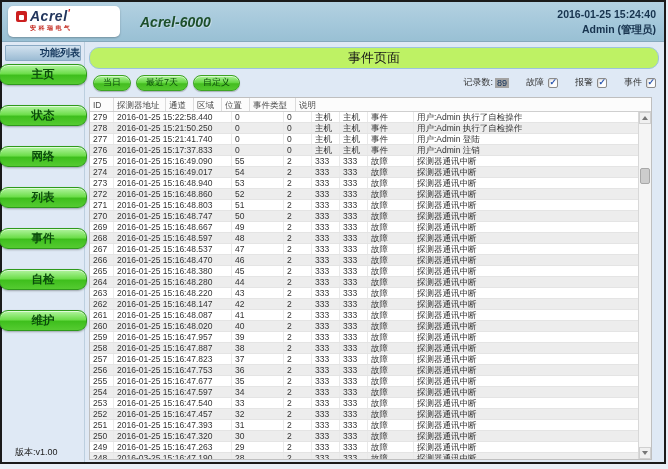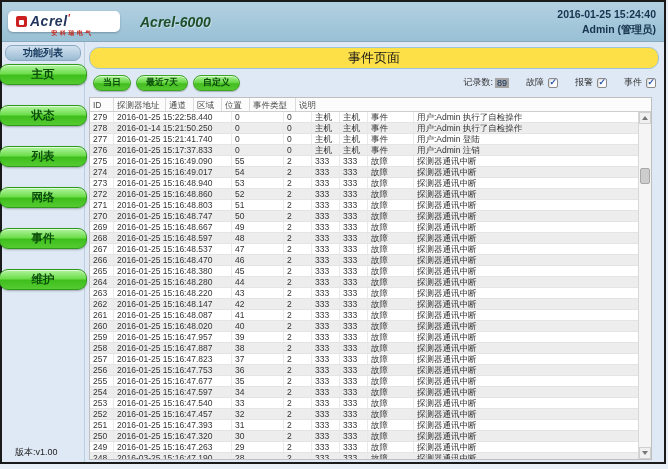--- a/index.html
+++ b/index.html
@@ -5,63 +5,63 @@
   * { margin:0; padding:0; box-sizing:border-box; }
   html,body { width:668px; height:469px; overflow:hidden; background:#e9eff7;
               font-family:"Liberation Sans", sans-serif; }
   .window { position:absolute; left:0; top:0; width:666px; height:464px;
             border:2px solid #1a1a1a; background:#dfe9f5; }
 
   
   .topbar { position:absolute; left:0; top:0; right:0; height:40px;
             background:linear-gradient(180deg,#b3d1e1 0%,#a3c7da 60%,#99c0d4 100%);
             border-bottom:1px solid #86a9bd; display:flex; align-items:center; padding:0 6px; }
-  .logo-chip { width:112px; height:21px; background:#fff; border-radius:5px;
-               box-shadow:0 1px 2px rgba(0,0,0,0.25); padding:2px 5px 1px 8px;text-align:center; }
+  .logo-chip { width:112px; height:31px; background:#fff; border-radius:5px;
+               box-shadow:0 1px 2px rgba(0,0,0,0.25); padding:2px 5px 1px 8px; }
   .logo-row { display:flex; align-items:center; }
   .logo-mark { width:11px; height:11px; background:#cc1f1f; border-radius:2px;
                position:relative; margin-right:3px; flex:none; }
   .logo-mark::after { content:""; position:absolute; left:3px; top:4px; width:5px; height:5px;
                       background:#fff; border-radius:1px; }
   .logo-brand { font-size:14px; font-weight:bold; font-style:italic; color:#22355c;
                 letter-spacing:0.5px; position:relative; }
   .logo-brand::after { content:"'"; color:#cc1f1f; font-size:10px; position:relative; top:-4px; }
   .logo-sub { font-size:6px; font-weight:bold; color:#c4281e; letter-spacing:2.5px; margin-left:14px; }
   .app-title-wrap { margin-left:20px; display:flex; align-items:baseline; white-space:nowrap; }
   .app-name { font-size:14px; font-weight:bold; font-style:italic; color:#1d4f2b;
               text-shadow:1px 1px 0 rgba(255,255,255,0.35); }
   .app-subtitle { margin-left:7px; font-size:15px; font-weight:bold; color:#86a198;
                   text-shadow:1px 1px 0 rgba(255,255,255,0.8); }
   .top-right { margin-left:auto; text-align:right; font-size:10.5px; font-weight:bold;
                color:#17334e; line-height:1.4; padding-right:2px; white-space:nowrap; }
 
   
   .sidebar { position:absolute; left:0; top:40px; width:83px; bottom:0;
              border-right:1px solid #bccfdf; display:flex; flex-direction:column; align-items:center; }
-  .side-header { margin-top:3px; width:76px; height:16px; border-radius:7px; flex:none;
+  .side-header { margin-top:3px; width:76px; height:16px; border-radius:1px; flex:none;
                  background:linear-gradient(#d2e2ef,#9cbcd4); border:1px solid #8aaac4;
-                 color:#14375c; font-size:10px; font-weight:bold; text-align:center; line-height:14px; }
+                 color:#14375c; font-size:10px; font-weight:bold; text-align:right; line-height:14px; }
   .nav-btn { width:88px; height:21px; margin-top:20px; flex:none; border-radius:9px; cursor:pointer;
              background:linear-gradient(180deg,#b2f4a0 0%,#6ede4c 45%,#3fbf1d 55%,#55cb31 100%);
              border:1px solid #2f9a1c; color:#0b4d0b; font-size:11.5px; font-weight:bold;
              font-family:Liberation Mono, monospace;
              box-shadow:0 1px 2px rgba(0,0,0,0.3), inset 0 1px 0 rgba(255,255,255,0.6); }
   .nav-btn:first-of-type { margin-top:3px; }
   .version { margin-top:auto; align-self:flex-start; padding:0 0 3px 13px; font-size:9px; color:#222; }
 
   
   .main { position:absolute; left:84px; top:40px; right:0; bottom:0; }
-  .page-title { position:absolute; left:3px; right:5px; top:5px; height:22px; background:#fde047;
+  .page-title { position:absolute; left:3px; right:5px; top:5px; height:22px; background:#bef264;
                 border:1px solid #9cc3dc; border-radius:10px; text-align:center; font-size:13px;
                 color:#161616; line-height:20px; }
   .toolbar { position:absolute; left:7px; right:8px; top:32px; height:17px;
              display:flex; align-items:center; }
   .pill { height:16px; padding:0 9px; margin-right:5px; border-radius:8px; cursor:pointer;
           background:linear-gradient(180deg,#aef29a 0%,#62d63f 50%,#44bd20 55%,#55ca30 100%);
-          border:1px solid #3da424; color:#0a4a0a; font-size:9px; font-weight:bold;
+          border:1px solid #3da424; color:#0a4a0a; font-size:9px; font-weight:normal;
           font-family:"Liberation Sans",sans-serif; line-height:13px;
           box-shadow:0 1px 1px rgba(0,0,0,0.25), inset 0 1px 0 rgba(255,255,255,0.55); }
   .right-controls { margin-left:auto; display:flex; align-items:center; font-size:9px; color:#333; }
   .rec-value { background:#a3a3a3; color:#10305a; padding:0 2px; margin-left:2px; }
   .chk { display:flex; align-items:center; margin-left:17px; cursor:pointer; }
   .chk .lbl { margin-right:4px; }
   .box { width:10px; height:10px; background:#fdfdfd; border:1px solid #8a8a8a; border-radius:2px;
          position:relative; box-shadow:inset 1px 1px 2px rgba(0,0,0,0.15); }
   .box.checked::after { content:"\2713"; position:absolute; left:0.5px; top:-1.5px;
                         font-size:9px; font-weight:bold; color:#2b57b0; }
@@ -116,23 +116,24 @@
     <div class="top-right">
       <div>2016-01-25 15:24:40</div>
       <div>Admin (管理员)</div>
     </div>
   </div>
 
   <div class="sidebar">
     <div class="side-header">功能列表</div>
     <button class="nav-btn">主页</button>
     <button class="nav-btn">状态</button>
+    <button class="nav-btn">网络</button>
     <button class="nav-btn">列表</button>
-    <button class="nav-btn">网络</button>
     <button class="nav-btn">事件</button>
+    <button class="nav-btn">自检</button>
     <button class="nav-btn">维护</button>
     <div class="version">版本:v1.00</div>
   </div>
 
   <div class="main">
     <div class="page-title">事件页面</div>
 
     <div class="toolbar">
       <button class="pill">当日</button>
       <button class="pill">最近7天</button>
@@ -173,21 +174,21 @@
               <div class="cell c1">2016-01-25 15:22:58.440</div>
               <div class="cell c2">0</div>
               <div class="cell c3">0</div>
               <div class="cell c4">主机</div>
               <div class="cell c5">主机</div>
               <div class="cell c6">事件</div>
               <div class="cell c7">用户:Admin 执行了自检操作</div>
             </div>
             <div class="trow alt">
               <div class="cell c0">278</div>
-              <div class="cell c1">2016-01-14 15:21:50.250</div>
+              <div class="cell c1">2016-01-25 15:21:50.250</div>
               <div class="cell c2">0</div>
               <div class="cell c3">0</div>
               <div class="cell c4">主机</div>
               <div class="cell c5">主机</div>
               <div class="cell c6">事件</div>
               <div class="cell c7">用户:Admin 执行了自检操作</div>
             </div>
             <div class="trow">
               <div class="cell c0">277</div>
               <div class="cell c1">2016-01-25 15:21:41.740</div>

